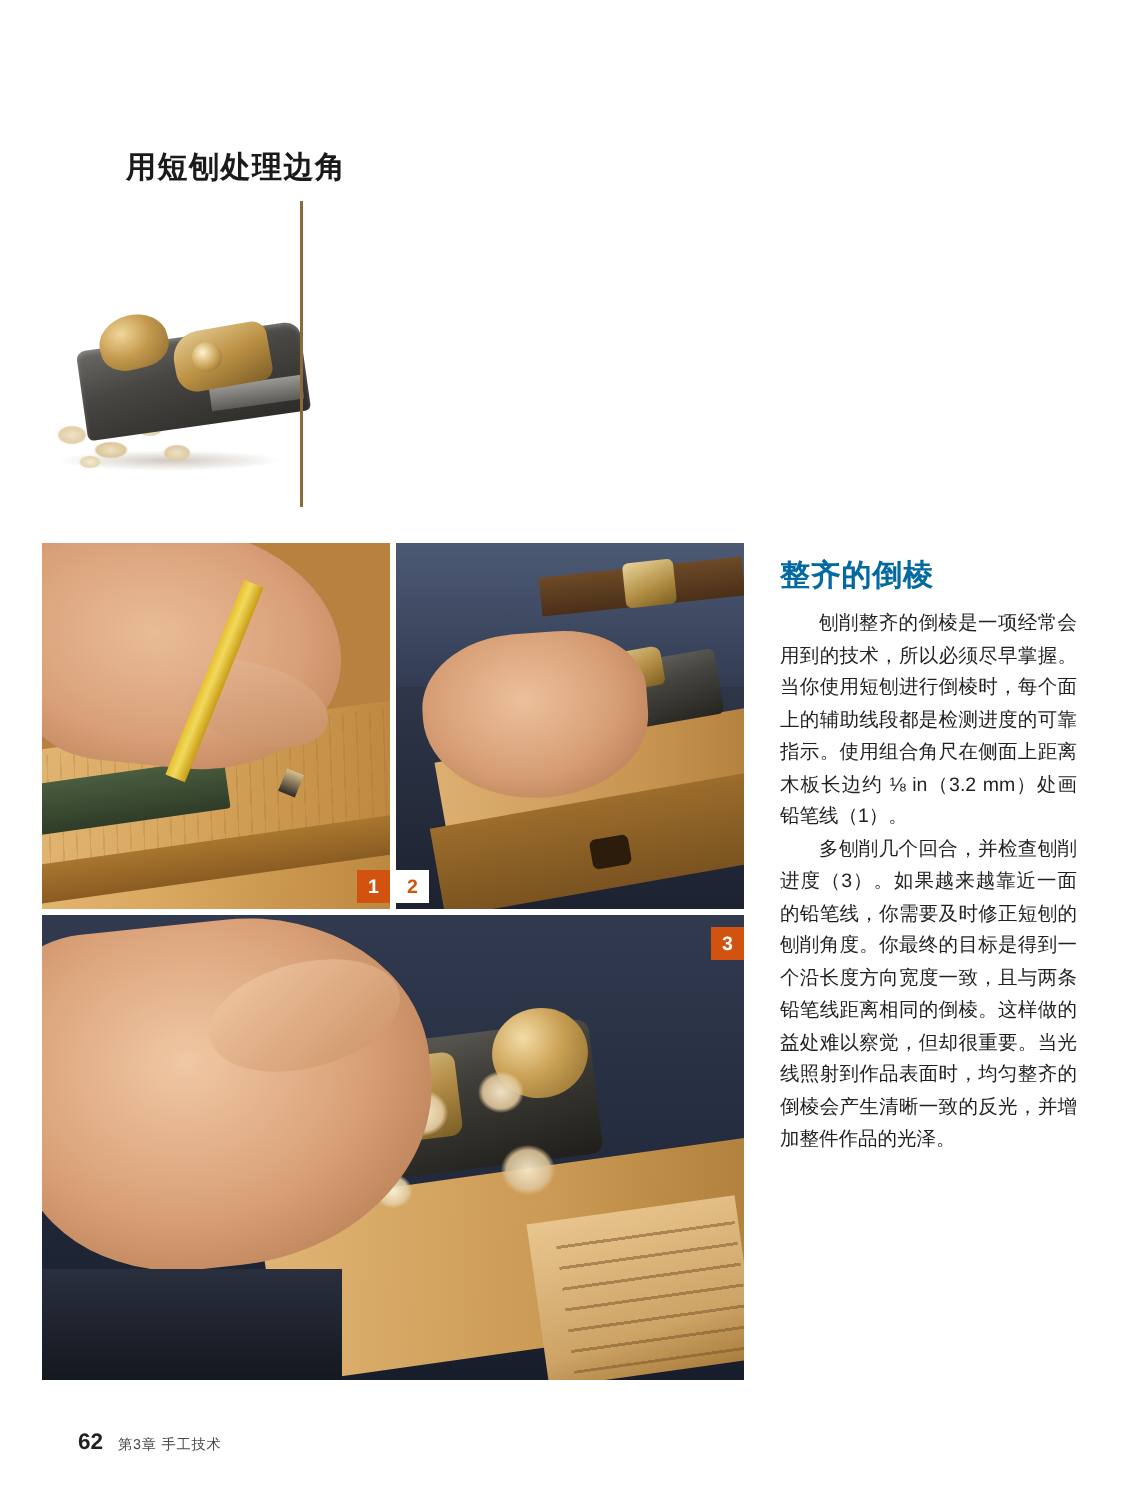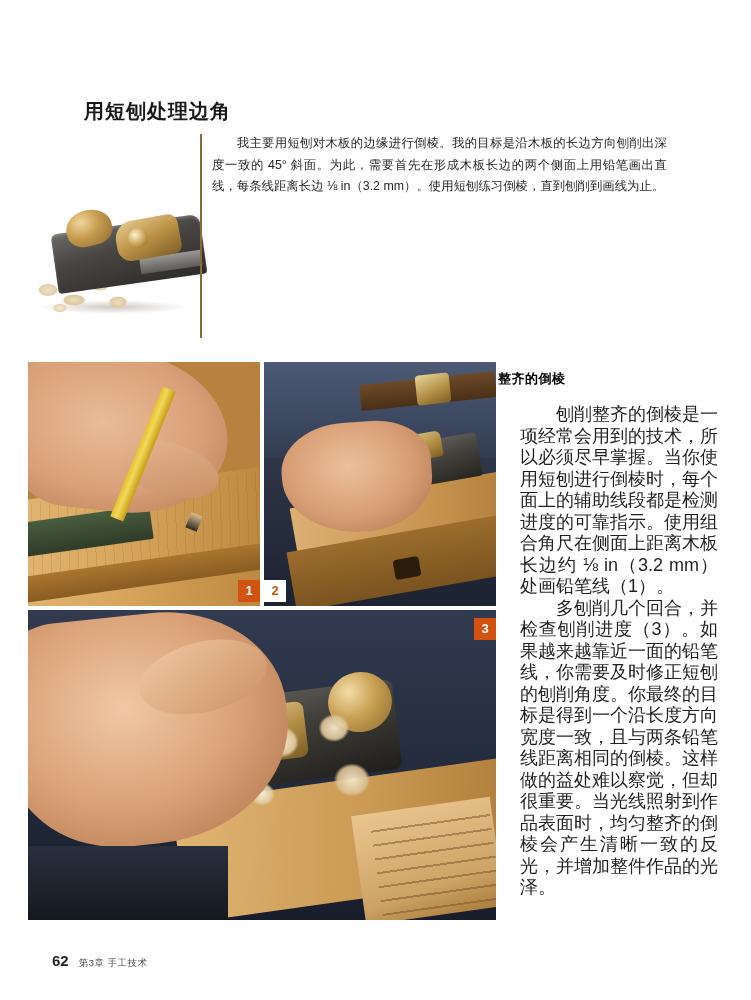--- a/index.html
+++ b/index.html
@@ -417,33 +417,33 @@
     line-height: 22px;
     text-align: center;
   }
   .badge-1 { left: 238px; top: 580px; }
   .badge-2 { left: 264px; top: 580px; background: #ffffff; color: #d2520f; }
   .badge-3 { left: 474px; top: 618px; }
 
   
   .side-title {
     position: absolute;
-    left: 498px;
+    left: 520px;
     top: 370px;
-    font-size: 13px;
+    font-size: 20px;
     font-weight: bold;
-    color: #000000;
+    color: #0369a1;
     letter-spacing: 0.5px;
   }
   .side-text {
     position: absolute;
     left: 520px;
     top: 404px;
     width: 198px;
-    font-size: 18px;
+    font-size: 13px;
     line-height: 21.5px;
     text-align: justify;
     text-justify: inter-ideograph;
     color: #231f20;
   }
   .side-text p {
     margin: 0 0 0 0;
     text-indent: 2em;
   }
 
@@ -481,21 +481,20 @@
     <div class="shavings"></div>
     <div class="plane-body"></div>
     <div class="plane-blade"></div>
     <div class="plane-cap"></div>
     <div class="plane-knob"></div>
     <div class="plane-screw"></div>
   </div>
 
   <div class="intro-rule"></div>
   <div class="intro-text">
-    <p>我主要用短刨对木板的边缘进行倒棱。我的目标是沿木板的长边方向刨削出深度一致的 45° 斜面。为此，需要首先在形成木板长边的两个侧面上用铅笔画出直线，每条线距离长边 ⅛ in（3.2 mm）。使用短刨练习倒棱，直到刨削到画线为止。</p>
   </div>
 
   <div class="photo-1">
     <div class="p1-board"></div>
     <div class="p1-grain"></div>
     <div class="p1-board-edge"></div>
     <div class="p1-square"></div>
     <div class="p1-hand"></div>
     <div class="p1-thumb"></div>
     <div class="p1-pencil"></div>

